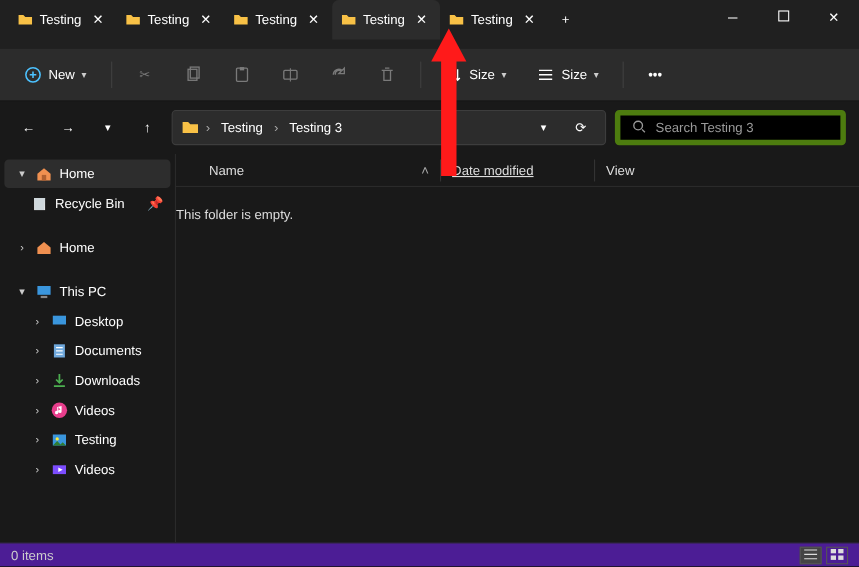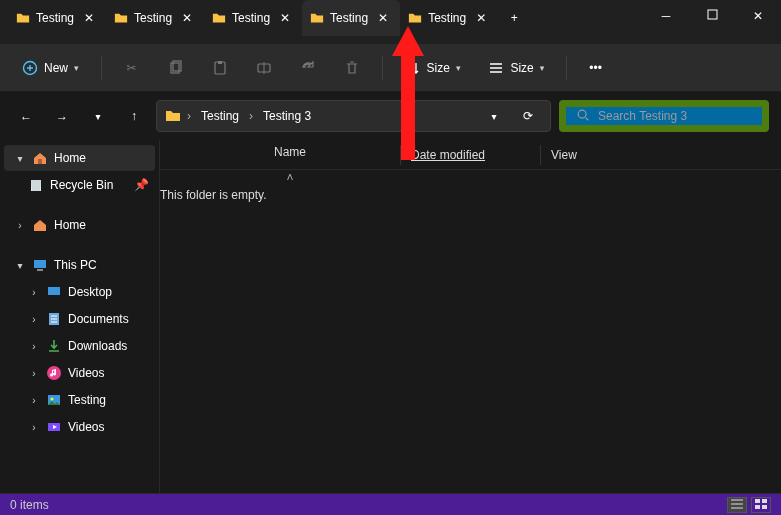--- a/index.html
+++ b/index.html
@@ -16,34 +16,34 @@
 .winbtn { width: 46px; height: 32px; display: flex; align-items: center; justify-content: center; cursor: pointer; color: #fff; }
 .toolbar { height: 48px; background: #2c2c2c; display: flex; align-items: center; padding: 0 12px; gap: 8px; border-bottom: 1px solid #1b1b1b; }
 .btn { display: flex; align-items: center; gap: 6px; padding: 6px 10px; border-radius: 4px; cursor: pointer; color: #fff; }
 .btn.disabled { color: #7a7a7a; cursor: default; }
 .sep { width: 1px; height: 24px; background: #404040; margin: 0 4px; }
 .addrbar { height: 48px; background: #191919; display: flex; align-items: center; padding: 0 12px; gap: 8px; }
 .navbtn { width: 28px; height: 28px; display: flex; align-items: center; justify-content: center; cursor: pointer; color: #fff; border-radius: 3px; }
 .breadcrumb { flex: 1; height: 32px; background: #2c2c2c; border: 1px solid #3d3d3d; border-radius: 4px; display: flex; align-items: center; padding: 0 8px; gap: 6px; }
 .crumb { cursor: pointer; padding: 2px 4px; }
 .crumb-sep { color: #aaa; }
-.searchbox { width: 210px; height: 32px; background: #0369a1; border: 7px solid #4d7c0f; border-radius: 4px; display: flex; align-items: center; padding: 0 10px; gap: 8px; color: #9a9a9a; }
+.searchbox { width: 210px; height: 32px; background: #000000; border: 5px solid #4d7c0f; border-radius: 4px; display: flex; align-items: center; padding: 0 10px; gap: 8px; color: #9a9a9a; }
 .searchbox input { background: none; border: none; outline: none; color: #fff; flex: 1; }
 .searchbox input::placeholder { color: #9a9a9a; }
 .body { display: flex; height: calc(515px - 44px - 48px - 48px - 22px); background: #191919; }
 .sidebar { width: 160px; background: #191919; border-right: 1px solid #2a2a2a; overflow-y: auto; padding-top: 4px; }
 .side-item { display: flex; align-items: center; gap: 6px; padding: 5px 6px 5px 10px; cursor: pointer; border-radius: 4px; margin: 1px 4px; }
 .side-item.selected { background: #2d2d2d; }
 .side-item .chev { width: 12px; text-align: center; color: #ccc; font-size: 10px; }
 .side-item.indent { padding-left: 24px; }
 .content { flex: 1; background: #191919; display: flex; flex-direction: column; }
 .headers { display: flex; height: 30px; align-items: center; padding-left: 20px; border-bottom: 1px solid #2a2a2a; color: #ddd; }
 .hcol { padding: 0 10px; border-left: 1px solid #333; height: 20px; display: flex; align-items: center; gap: 6px; cursor: pointer; }
 .hcol:first-child { border-left: none; }
-.hname { width: 220px; flex-direction: column; }
+.hname { width: 220px; }
 .hdate { width: 140px; text-decoration: underline; }
 .htype { width: 110px; }
 .hsize { width: 70px; }
 .empty { text-align: left; color: #ddd; padding-top: 18px; font-size: 12px; }
 .status { height: 22px; background: #4c1d95; border-top: 1px solid #2a2a2a; display: flex; align-items: center; padding: 0 10px; color: #ccc; font-size: 11px; justify-content: space-between; }
 .status-right { display: flex; gap: 4px; }
 .viewbtn { width: 20px; height: 16px; border: 1px solid #555; display: flex; align-items: center; justify-content: center; cursor: pointer; }
 .viewbtn.active { background: #444; }
 .arrow-annotation { position: absolute; left: 388px; top: 20px; pointer-events: none; }
 .ico { width: 16px; height: 16px; display: inline-flex; align-items: center; justify-content: center; }

